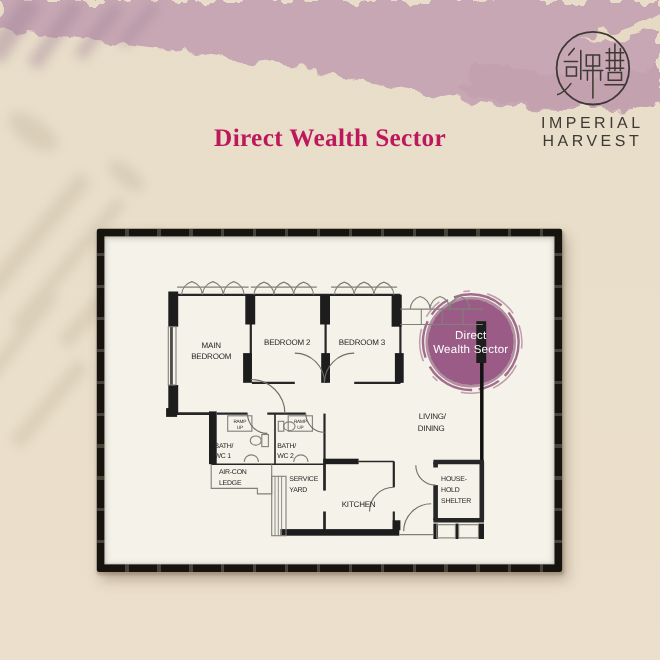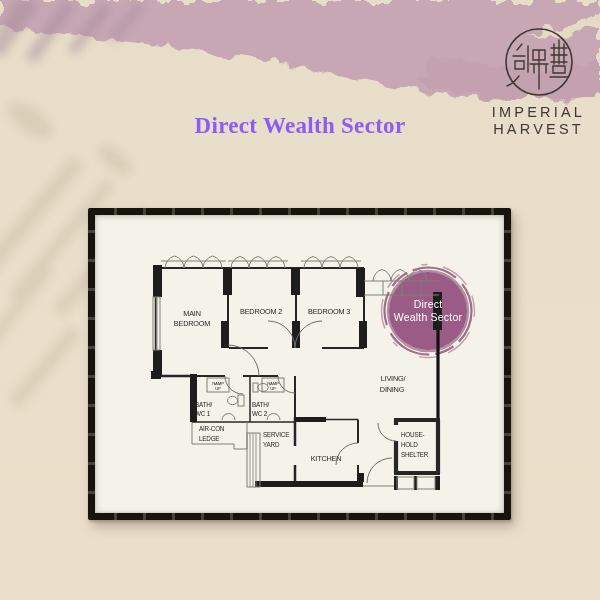--- a/index.html
+++ b/index.html
@@ -5,21 +5,21 @@
   html,body{margin:0;padding:0;}
   body{
     width:600px;height:600px;position:relative;overflow:hidden;
     font-family:"Liberation Sans", sans-serif;
     background:linear-gradient(180deg,#e8ddc9 0%,#eadfca 55%,#ecdfcb 100%);
   }
   .bg-art{position:absolute;left:0;top:0;width:600px;height:600px;pointer-events:none;}
   .page-title{
     position:absolute;left:0;top:113px;width:600px;text-align:center;
     font-family:"Liberation Serif", serif;font-weight:700;font-size:23px;
-    color:#8b5cf6;letter-spacing:.3px;
+    color:#be185d;letter-spacing:.3px;
   }
   .brand{position:absolute;left:461px;top:24px;width:155px;text-align:center;}
   .brand-seal{display:block;margin:0 auto;}
   .brand-wordmark{
     margin-top:2px;font-size:14.5px;letter-spacing:3.2px;color:#3e3934;
     line-height:17px;font-weight:500;
   }
   .frame{
     position:absolute;left:88px;top:208px;width:423px;height:312px;
     background:#17140f;border-radius:2px;

